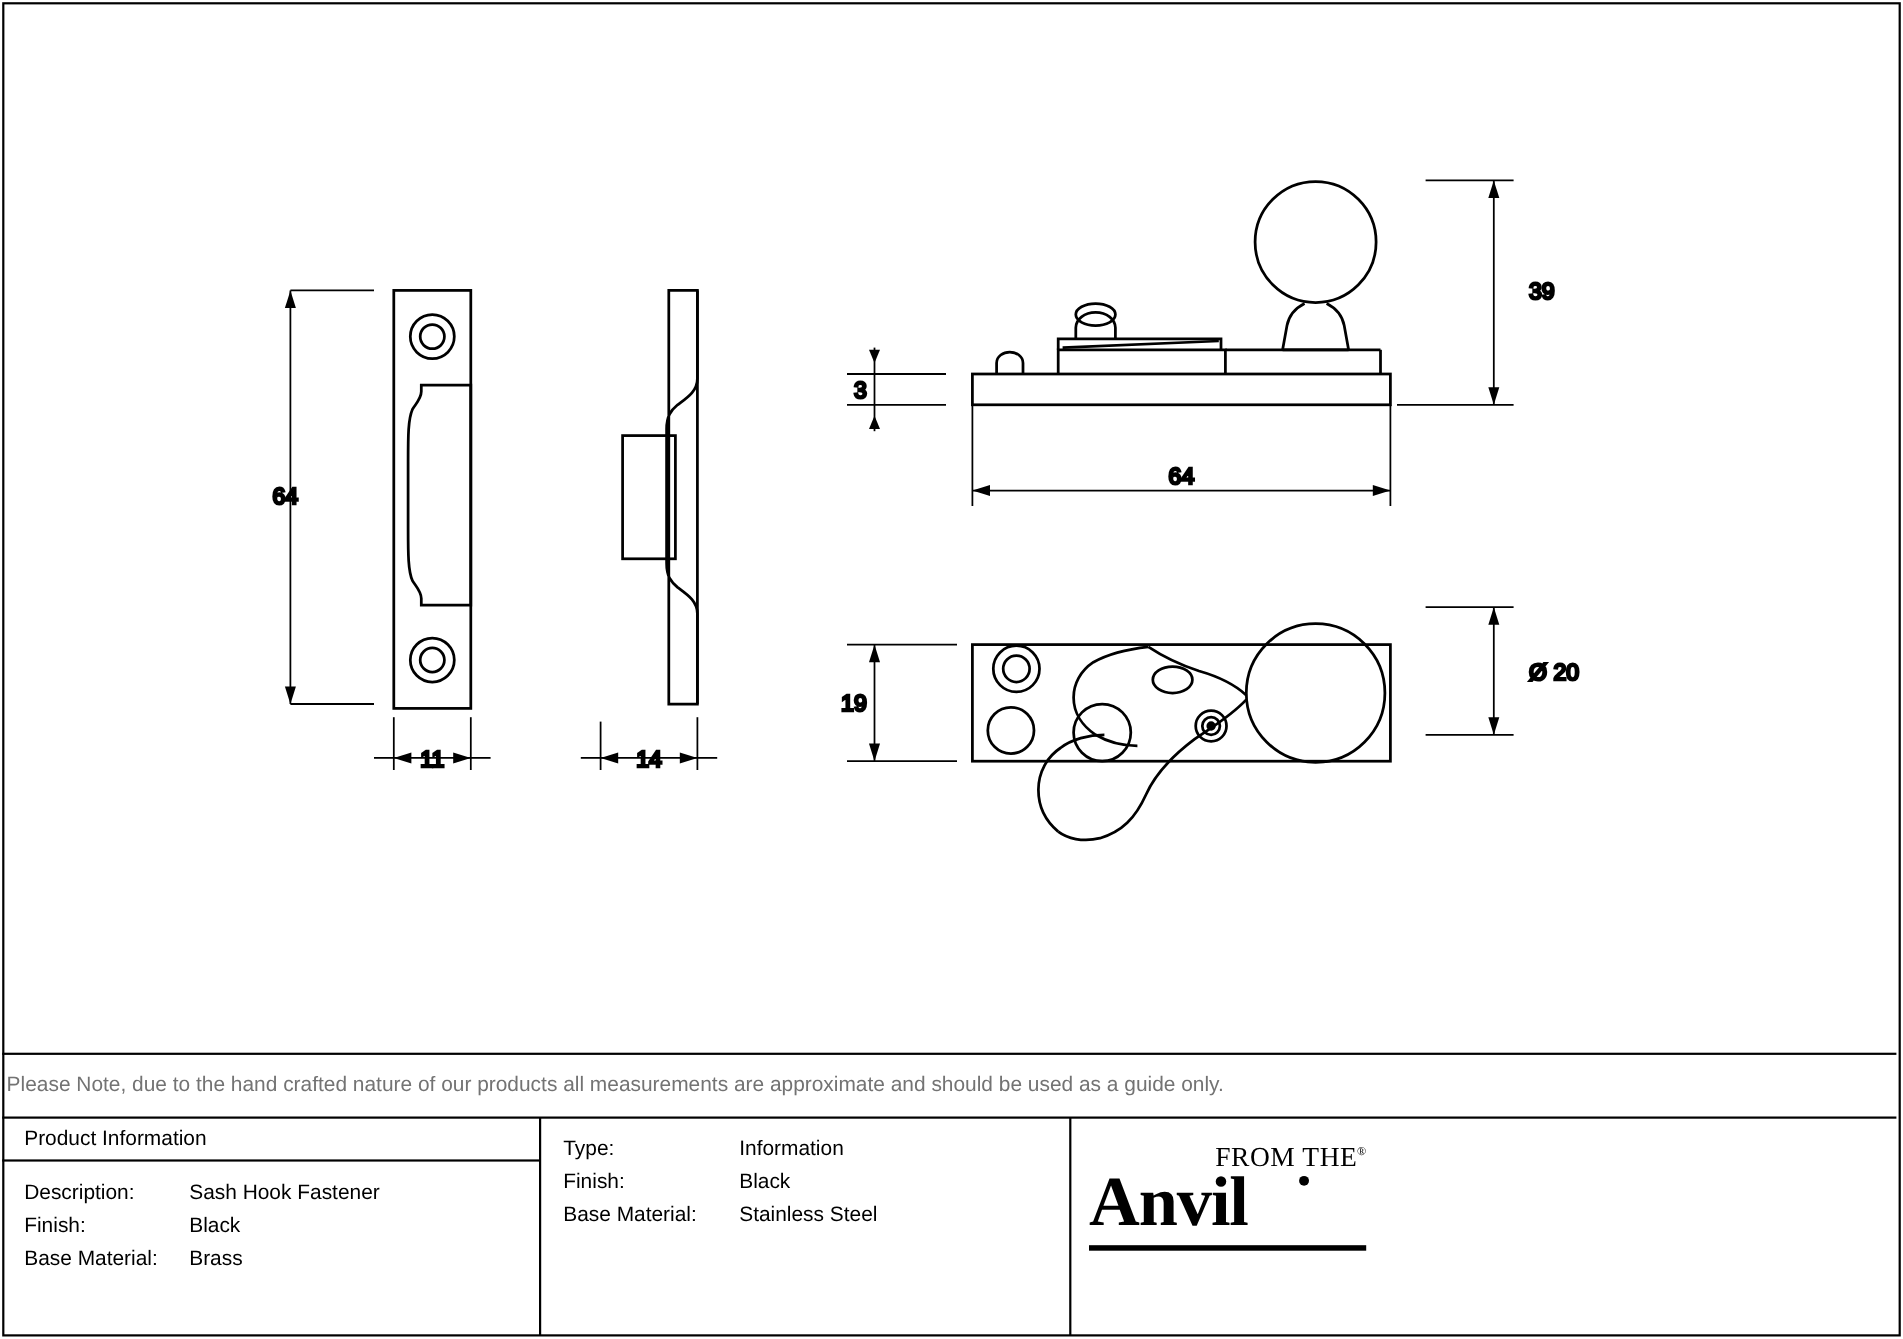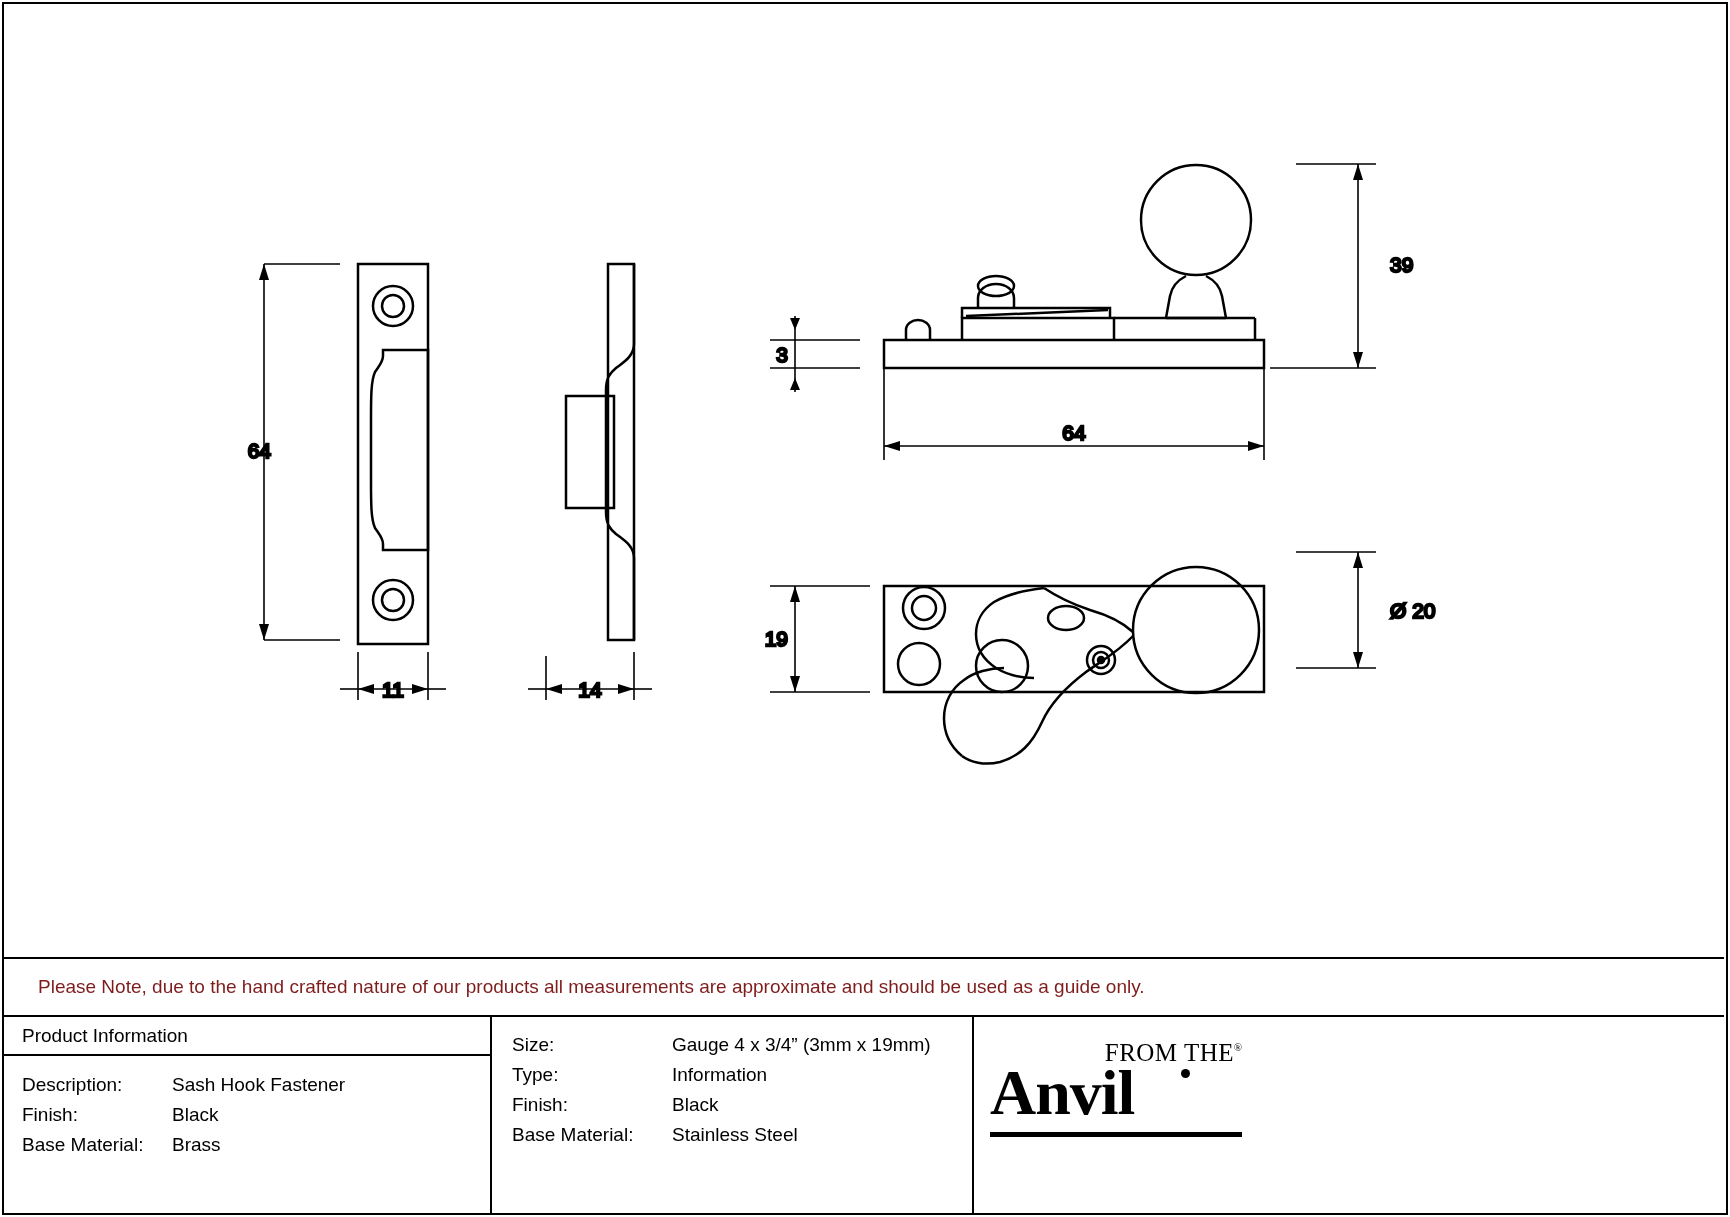--- a/index.html
+++ b/index.html
@@ -45,23 +45,23 @@
     left: 2px;
     top: 957px;
     width: 1722px;
     height: 58px;
     border-top: 2px solid #000;
     box-sizing: border-box;
     display: flex;
     align-items: center;
   }
   .note-text {
-    padding-left: 36px;
+    padding-left: 4px;
     font-size: 19px;
-    color: #7f1d1d;
+    color: #737373;
   }
   
   .info-table {
     position: absolute;
     left: 2px;
     top: 1015px;
     width: 1722px;
     height: 198px;
     border-top: 2px solid #000;
     box-sizing: border-box;
@@ -337,24 +337,20 @@
         <div class="kvrow">
           <div class="kv-key">Base Material:</div>
           <div class="kv-val">Brass</div>
         </div>
       </div>
     </div>
 
 
     <div class="col col-screws">
       <div class="col-body">
-        <div class="kvrow">
-          <div class="kv-key kv-key-wide">Size:</div>
-          <div class="kv-val">Gauge 4 x 3/4” (3mm x 19mm)</div>
-        </div>
         <div class="kvrow">
           <div class="kv-key kv-key-wide">Type:</div>
           <div class="kv-val">Information</div>
         </div>
         <div class="kvrow">
           <div class="kv-key kv-key-wide">Finish:</div>
           <div class="kv-val">Black</div>
         </div>
         <div class="kvrow">
           <div class="kv-key kv-key-wide">Base Material:</div>

